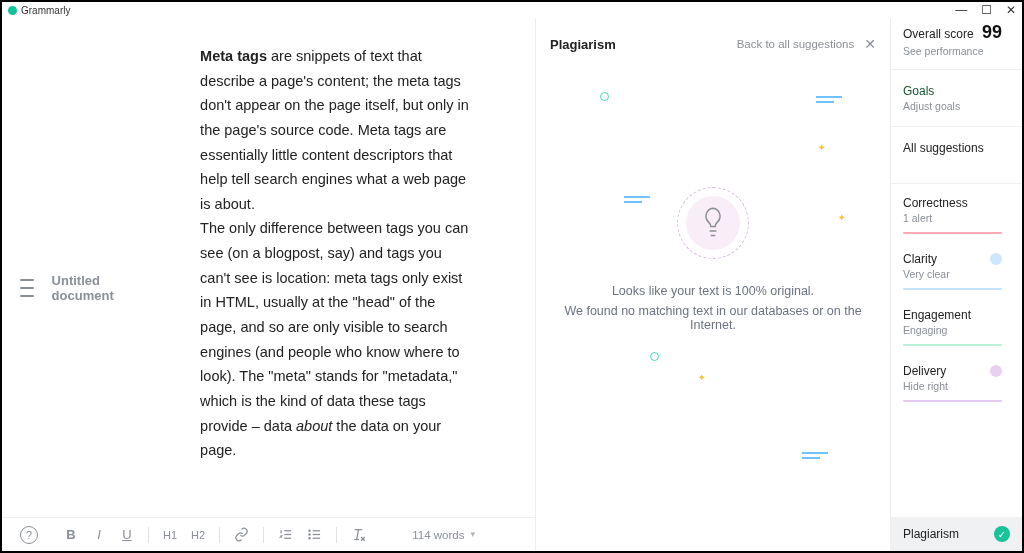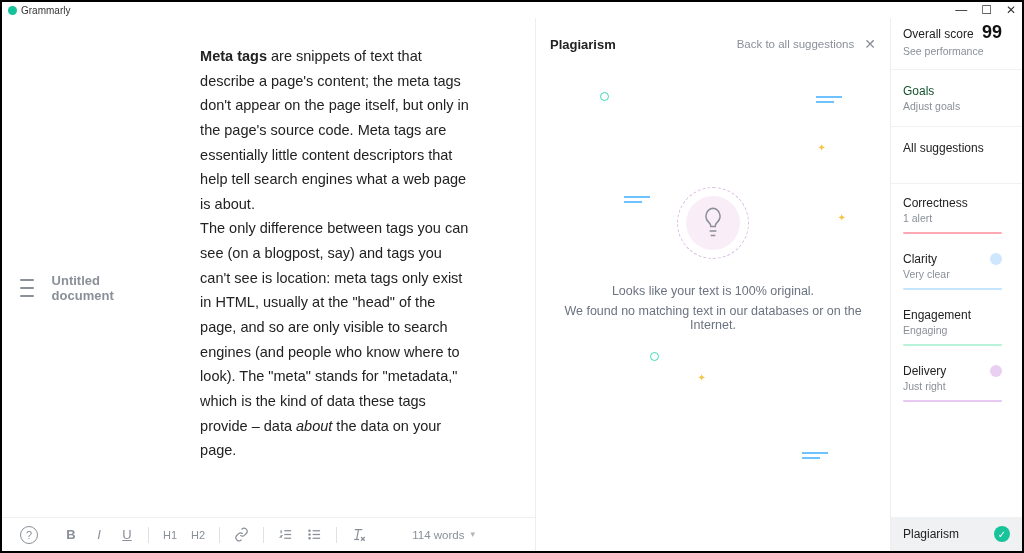--- a/index.html
+++ b/index.html
@@ -247,21 +247,21 @@
       </div>
       <div class="c-sub">Engaging</div>
       <div class="c-bar bar-green"></div>
     </div>
 
     <div class="cat">
       <div class="c-row">
         <span class="c-title">Delivery</span>
         <span class="c-dot dot-purple"></span>
       </div>
-      <div class="c-sub">Just right</div>
+      <div class="c-sub">Hide right</div>
       <div class="c-bar bar-purple"></div>
     </div>
 
     <div class="plag-footer-btn">
       <span class="pf-label">Plagiarism</span>
       <span class="pf-check">✓</span>
     </div>
   </div>
 
 </div>

